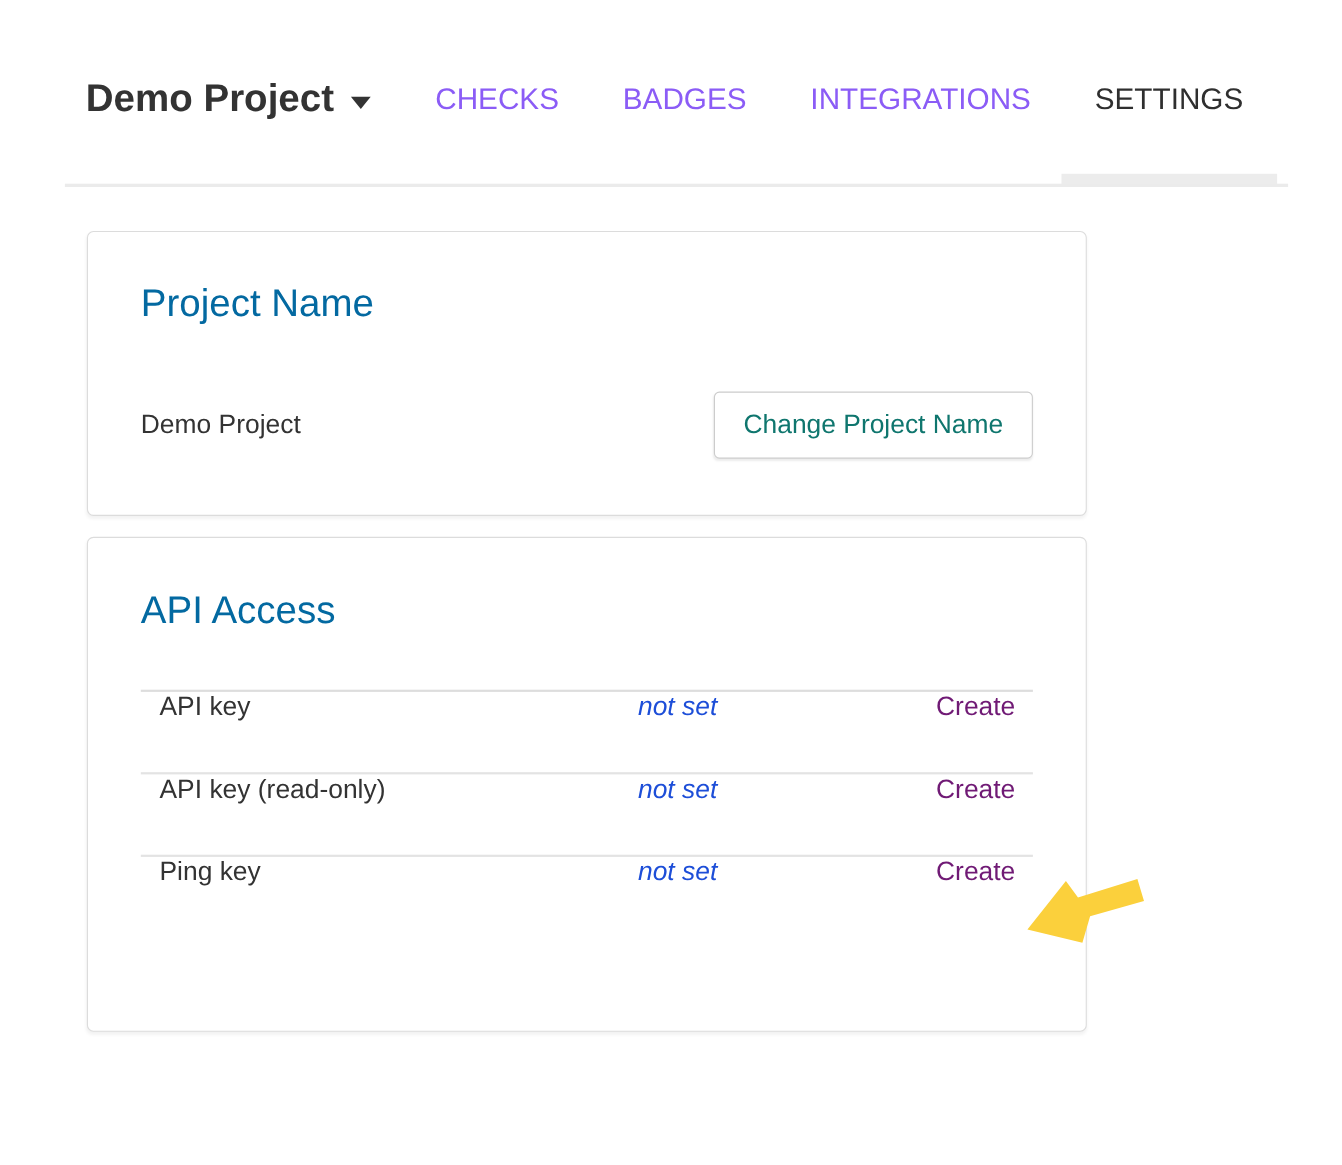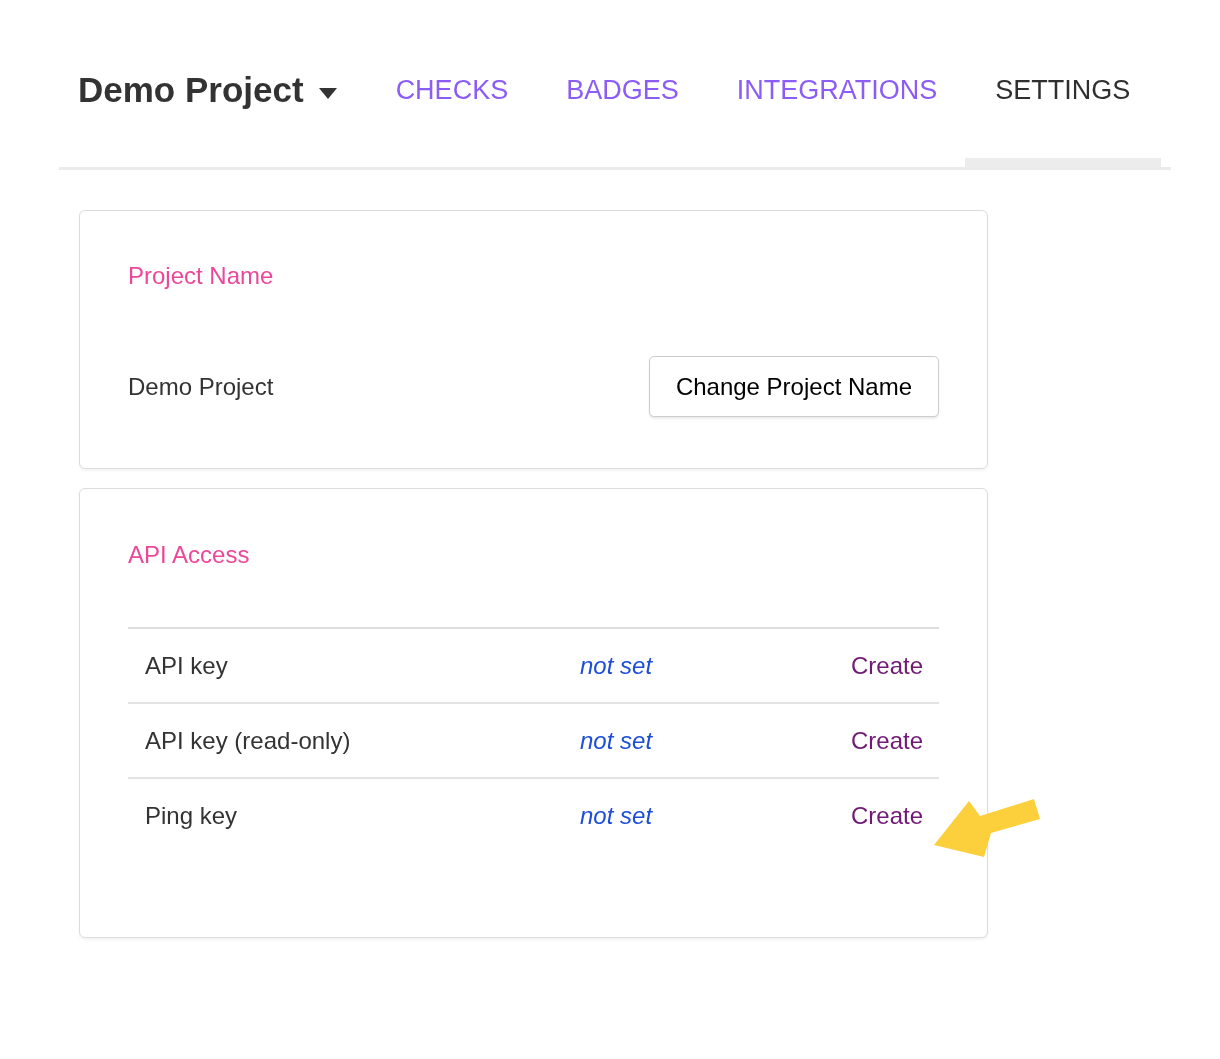--- a/index.html
+++ b/index.html
@@ -86,65 +86,64 @@
     left: 79px;
     width: 909px;
     box-sizing: border-box;
     background: #ffffff;
     border: 1px solid #dcdcdc;
     border-radius: 6px;
     box-shadow: 0 2px 3px rgba(0,0,0,0.05);
   }
   .card h2 {
     margin: 0;
-    font-size: 24px;
+    font-size: 35px;
     font-weight: 400;
     line-height: 40px;
-    color: #ec4899;
+    color: #0369a1;
   }
   .card-project-name {
     top: 210px;
     height: 259px;
     padding: 45px 48px 0 48px;
   }
   .pn-row {
     margin-top: 60px;
     display: flex;
     align-items: center;
     justify-content: space-between;
   }
   .pn-value {
     font-size: 24px;
     color: #333333;
   }
   .btn {
     font-family: "Liberation Sans", sans-serif;
     font-size: 24px;
-    color: #000000;
+    color: #0f766e;
     background: #ffffff;
     border: 1px solid #cccccc;
     border-radius: 5px;
     padding: 15px 26px;
     line-height: 29px;
     cursor: pointer;
     box-shadow: 0 2px 2px rgba(0,0,0,0.08);
   }
 
   .card-api-access {
     top: 488px;
     height: 450px;
     padding: 46px 48px 0 48px;
   }
   .api-table {
     margin-top: 52px;
     border-top: 2px solid #dddddd;
   }
   .api-row {
     display: flex;
-    align-items: center;
     height: 73px;
     border-bottom: 2px solid #e3e3e3;
     font-size: 24px;
   }
   .api-row:last-child { border-bottom: none; }
   .api-label {
     width: 435px;
     padding-left: 17px;
     color: #333333;
   }

